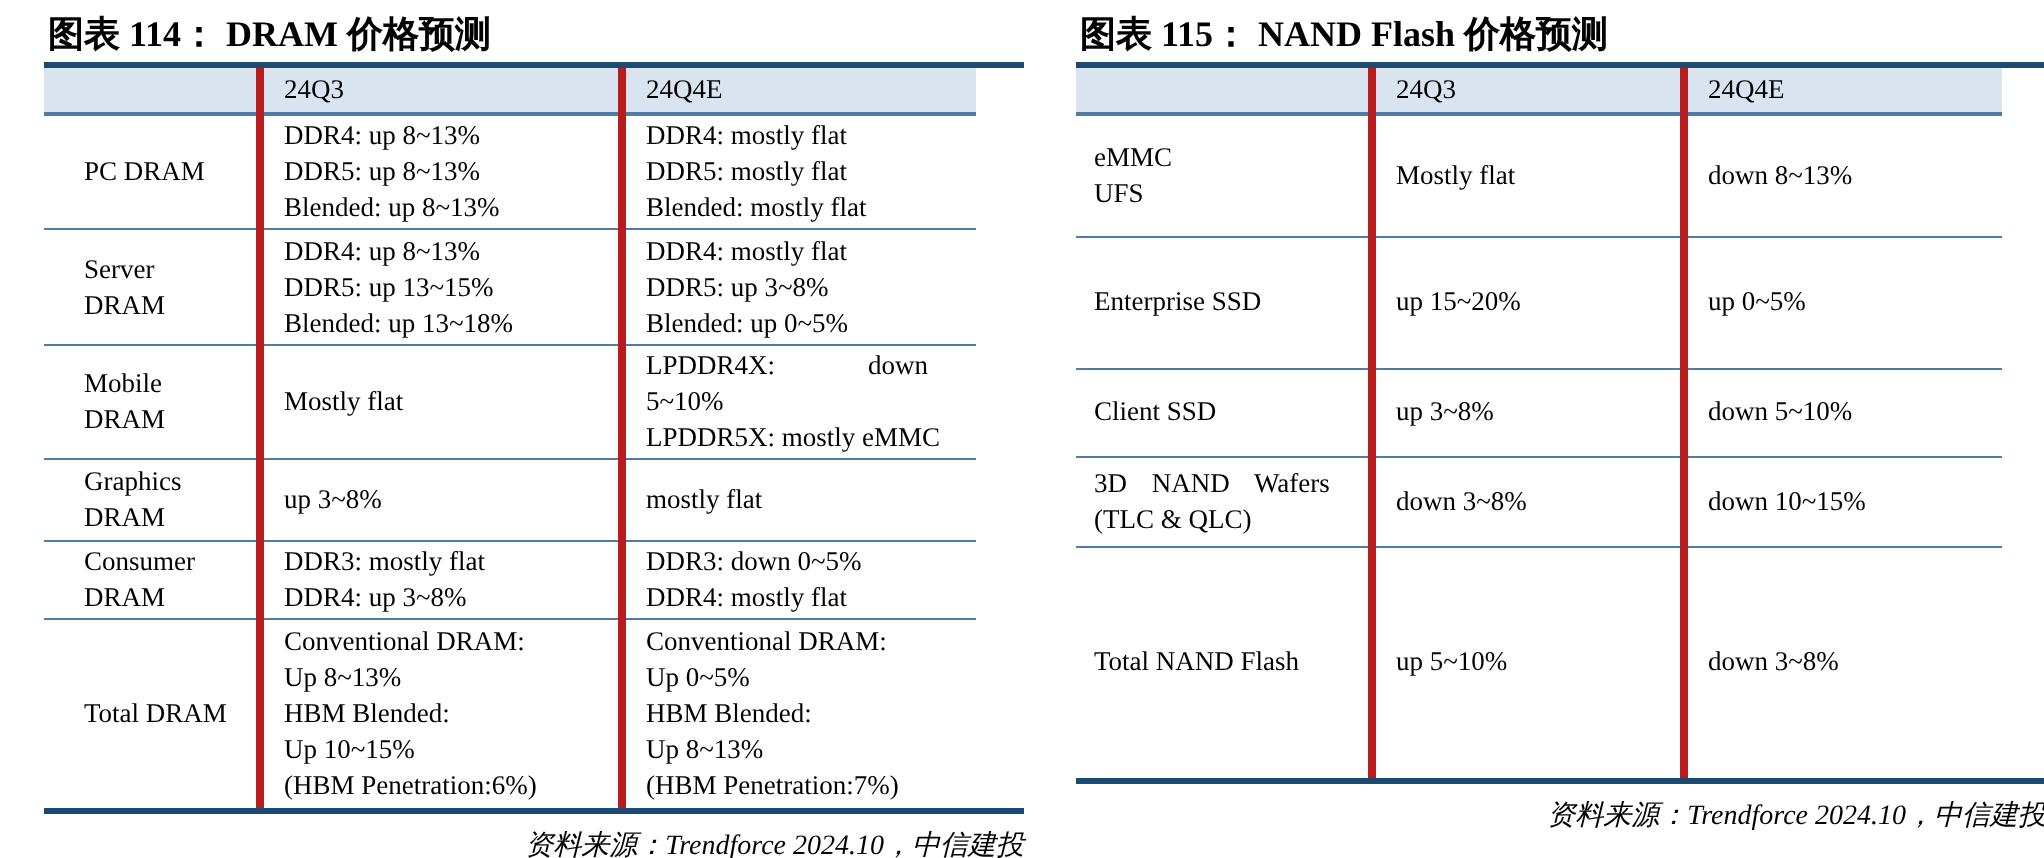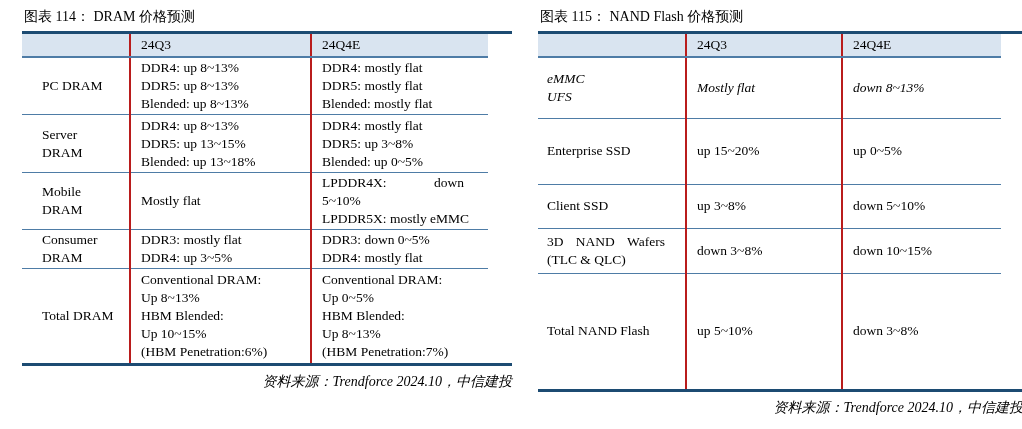--- a/index.html
+++ b/index.html
@@ -4,37 +4,37 @@
 <style>
   html,body{margin:0;padding:0;}
   body{
     width:1022px;height:429px;position:relative;background:#ffffff;
     font-family:"Liberation Serif", serif;color:#000;
   }
   .fig{position:absolute;top:0;}
   #fig-dram{left:22px;width:490px;}
   #fig-nand{left:538px;width:485px;}
   .fig-title{
-    font-weight:normal;font-size:14px;line-height:20px;
+    font-weight:bold;font-size:18px;line-height:20px;
     padding:7px 0 4px 2px;height:20px;white-space:nowrap;
   }
   .title-rule,.bottom-rule{height:3px;background:#1c4b72;}
   table.tbl{border-collapse:collapse;table-layout:fixed;font-size:13.5px;}
   #tbl-dram{width:466px;}
   #tbl-nand{width:463px;}
   #tbl-dram col.c0{width:108px}#tbl-dram col.c1{width:181px}#tbl-dram col.c2{width:177px}
   #tbl-nand col.c0{width:148px}#tbl-nand col.c1{width:156px}#tbl-nand col.c2{width:159px}
   .tbl th,.tbl td{
     padding:1px 4px 1px 10px;text-align:left;vertical-align:middle;
     font-weight:normal;overflow:hidden;
   }
   .tbl th{
     background:#d9e4f0;border-bottom:2px solid #4e7ca6;height:20px;
   }
-  .tbl th+th,.tbl td+td{border-left:2px solid #b91c1c;}
+  .tbl th+th,.tbl td+td{border-left:4px solid #b91c1c;}
   .tbl tbody td{border-bottom:1px solid #4e7ca6;}
   .tbl tbody tr:last-child td{border-bottom:none;}
   #tbl-dram td.lbl{padding-left:20px;margin-top:29px;}
   #tbl-nand td.lbl{padding-left:9px;}
   .ln{line-height:18px;}
   .spread{display:flex;justify-content:space-between;padding-right:20px;text-align:right;}
   .wide{word-spacing:9px;}
   .fig-source{font-style:italic;font-size:14px;padding:7px 0 0 8px;white-space:nowrap;text-align:right;}
 </style>
 </head>
@@ -98,28 +98,40 @@
         </td>
         <td>
           <div class="ln spread">
             <span>LPDDR4X:</span>
             <span>down</span>
           </div>
           <div class="ln">5~10%</div>
           <div class="ln">LPDDR5X: mostly eMMC</div>
         </td>
       </tr>
+      <tr style="height:41px;">
+        <td class="lbl">
+          <div class="ln">Graphics</div>
+          <div class="ln">DRAM</div>
+        </td>
+        <td>
+          <div class="ln">up 3~8%</div>
+        </td>
+        <td>
+          <div class="ln">mostly flat</div>
+        </td>
+      </tr>
       <tr style="height:36px;">
         <td class="lbl">
           <div class="ln">Consumer</div>
           <div class="ln">DRAM</div>
         </td>
         <td>
           <div class="ln">DDR3: mostly flat</div>
-          <div class="ln">DDR4: up 3~5%</div>
+          <div class="ln">DDR4: up 3~8%</div>
         </td>
         <td>
           <div class="ln">DDR3: down 0~5%</div>
           <div class="ln">DDR4: mostly flat</div>
         </td>
       </tr>
       <tr style="height:94px;">
         <td class="lbl">
           <div class="ln">Total DRAM</div>
         </td>
@@ -154,21 +166,21 @@
         <col class="c2">
       </colgroup>
     <thead>
       <tr>
         <th></th>
         <th>24Q3</th>
         <th>24Q4E</th>
       </tr>
     </thead>
     <tbody>
-      <tr style="height:61px;font-style:italic;">
+      <tr style="height:61px;">
         <td class="lbl">
           <div class="ln">eMMC</div>
           <div class="ln">UFS</div>
         </td>
         <td>
           <div class="ln">Mostly flat</div>
         </td>
         <td>
           <div class="ln">down 8~13%</div>
         </td>

